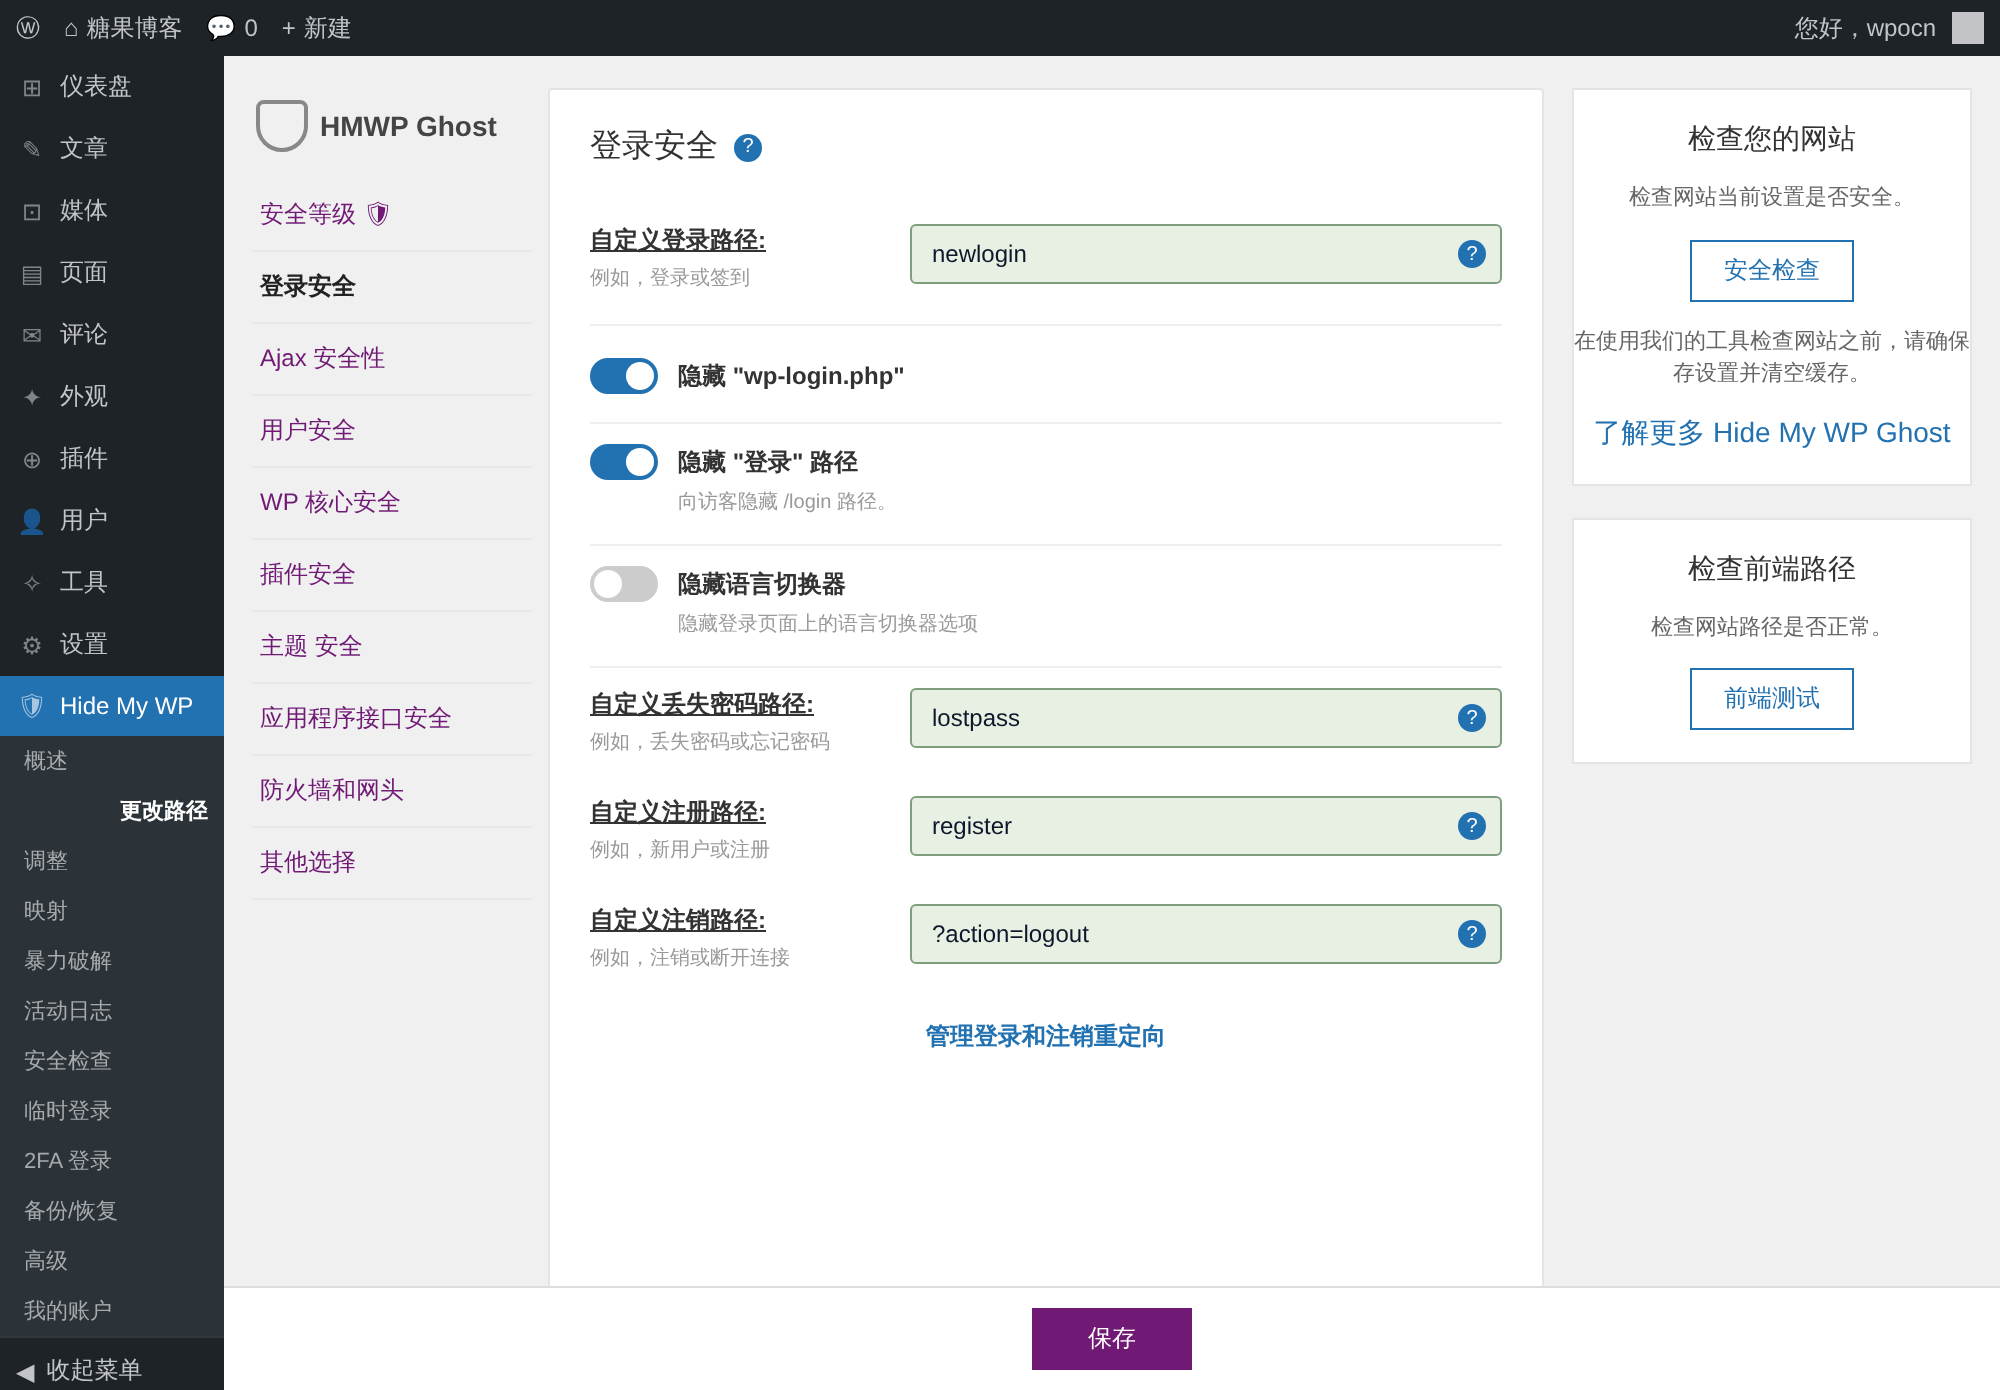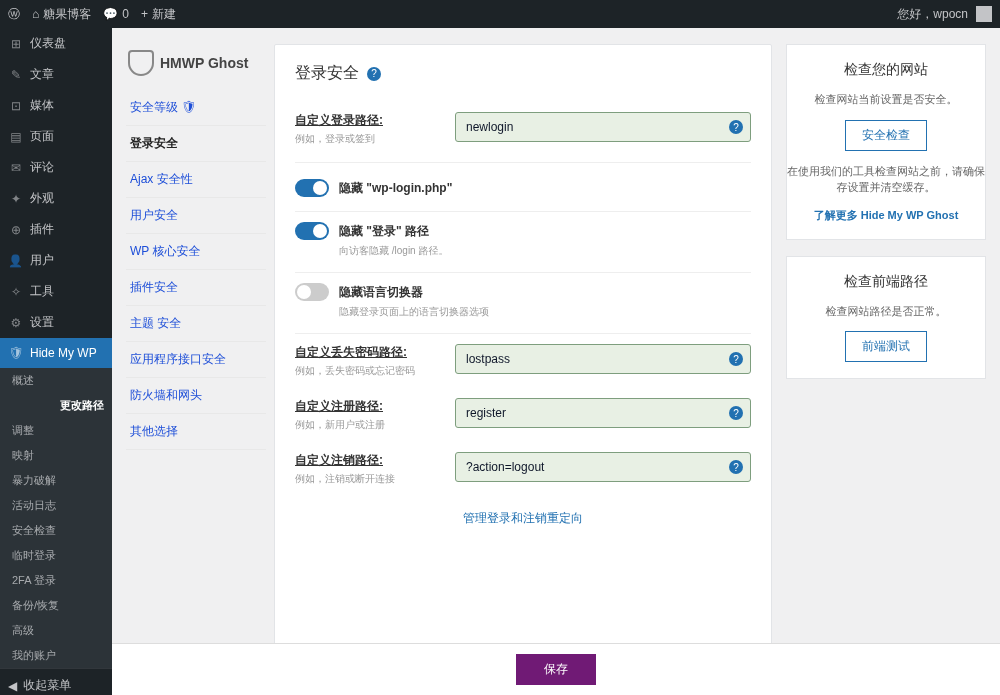--- a/index.html
+++ b/index.html
@@ -21,21 +21,21 @@
 .wp-submenu .sub-item { padding: 5px 8px 5px 12px; cursor: pointer; font-size: 11px; color: #a7aaad; }
 .wp-submenu .sub-item.active { color: #fff; font-weight: 600; text-align: right; }
 .collapse-item { margin-top: auto; padding: 8px; display: flex; align-items: center; gap: 6px; cursor: pointer; border-top: 1px solid #32373c; }
 
 .content-area { flex: 1; background: #f0f0f1; display: flex; padding: 16px 14px; gap: 14px; overflow: hidden; }
 
 .plugin-col { display: flex; flex: 1; }
 .plugin-sidebar { width: 140px; }
 .plugin-logo { display: flex; align-items: center; gap: 6px; font-size: 14px; font-weight: 700; color: #444; padding: 6px 2px 14px; }
 .plugin-logo-icon { width: 26px; height: 26px; border: 2px solid #888; border-radius: 4px 4px 50% 50%; display: inline-block; position: relative; }
-.plugin-nav-item { padding: 9px 4px; color: #1d4ed8; font-size: 12px; cursor: pointer; border-bottom: 1px solid #e8e8e8; }
+.plugin-nav-item { padding: 9px 4px; color: #701a75; font-size: 12px; cursor: pointer; border-bottom: 1px solid #e8e8e8; }
 .plugin-nav-item.active { color: #222; font-weight: 600; }
 
 .settings-panel { flex: 1; background: #fff; border: 1px solid #e2e4e7; border-radius: 2px; padding: 18px 20px 22px; margin-left: 8px; overflow-y: auto; }
 .panel-title { font-size: 16px; color: #333; margin-bottom: 18px; display: flex; align-items: center; gap: 8px; }
 .help-icon { width: 14px; height: 14px; border-radius: 50%; background: #2271b1; color: #fff; font-size: 10px; display: inline-flex; align-items: center; justify-content: center; }
 
 .form-row { display: flex; align-items: flex-start; padding: 10px 0; gap: 10px; }
 .form-label-col { width: 150px; }
 .form-label-col .fl-title { font-size: 12px; font-weight: 600; color: #333; text-decoration: underline; }
 .form-label-col .fl-hint { font-size: 10px; color: #999; margin-top: 3px; }
@@ -48,29 +48,29 @@
 .toggle-head { display: flex; align-items: center; gap: 10px; }
 .toggle { width: 34px; height: 18px; border-radius: 9px; position: relative; cursor: pointer; }
 .toggle.on { background: #2271b1; }
 .toggle.off { background: #ccc; }
 .toggle-knob { position: absolute; width: 14px; height: 14px; background: #fff; border-radius: 50%; top: 2px; }
 .toggle.on .toggle-knob { right: 2px; }
 .toggle.off .toggle-knob { left: 2px; }
 .toggle-label { font-size: 12px; font-weight: 600; color: #333; }
 .toggle-hint { font-size: 10px; color: #999; margin-top: 4px; margin-left: 44px; }
 
-.manage-link { text-align: center; padding-top: 14px; }
+.manage-link { text-align: center; padding-top: 14px; font-weight: bold; }
 .manage-link a { color: #2271b1; font-size: 12px; text-decoration: none; }
 
 .right-col { width: 200px; display: flex; flex-direction: column; gap: 16px; }
 .side-box { background: #fff; border: 1px solid #e2e4e7; padding: 16px 0; text-align: center; }
 .side-box-title { font-size: 14px; color: #333; margin-bottom: 12px; }
 .side-box-text { font-size: 11px; color: #666; margin-bottom: 12px; line-height: 1.5; }
 .side-box-btn { display: inline-block; padding: 6px 16px; border: 1px solid #2271b1; color: #2271b1; font-size: 12px; cursor: pointer; background: #fff; }
-.side-box-link { color: #2271b1; font-size: 11px; text-decoration: none; font-weight: bold; }
+.side-box-link { color: #2271b1; font-size: 14px; text-decoration: none; }
 
 .save-bar { position: fixed; bottom: 0; left: 112px; right: 0; background: #fff; border-top: 1px solid #ddd; padding: 10px; text-align: center; }
 .save-btn { background: #701a75; color: #fff; border: none; padding: 7px 28px; font-size: 12px; cursor: pointer; }
 
 .sep-row { height: 1px; background: #eee; margin: 6px 0; }
 </style>
 </head>
 <body>
 
 <div class="topbar">

